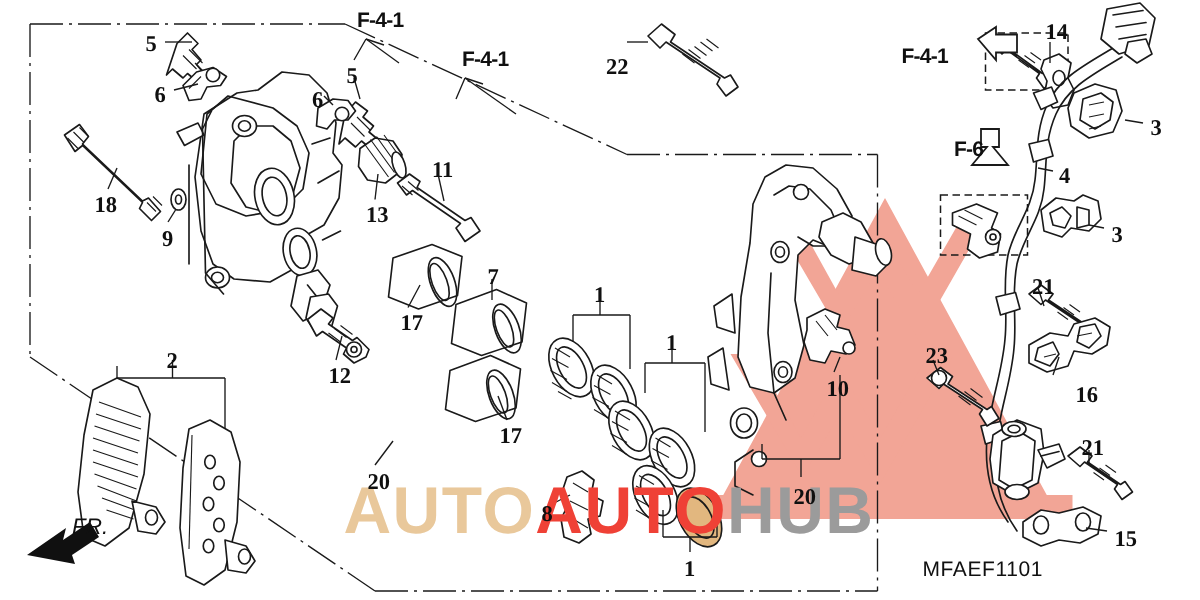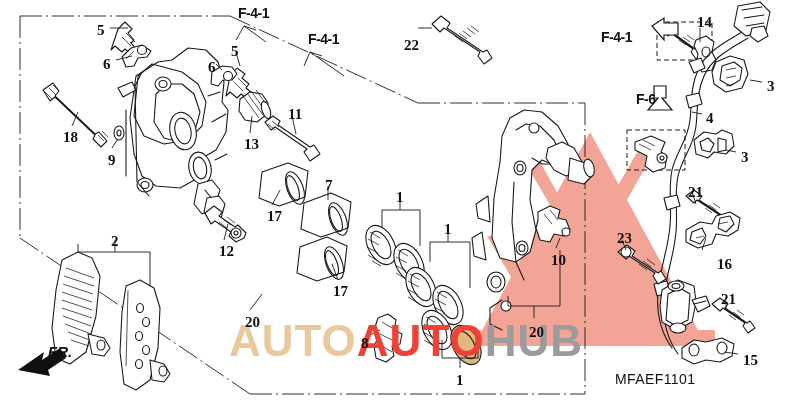--- a/index.html
+++ b/index.html
@@ -3,21 +3,21 @@
 <meta charset="utf-8">
 <style>
   html,body{margin:0;padding:0;background:#fff;}
   body{width:800px;height:400px;overflow:hidden;font-family:"Liberation Sans",sans-serif;}
   #stage{position:relative;width:800px;height:400px;background:#ffffff;}
   #stage svg.layer{position:absolute;left:0;top:0;width:800px;height:400px;}
   .lbl{position:absolute;font-family:"Liberation Serif",serif;font-weight:700;color:#101010;
        white-space:nowrap;line-height:1;}
   .num{font-size:15px;}
   .sec{font-size:14px;font-family:"Liberation Sans",sans-serif;letter-spacing:-0.5px;}
-  .fr{font-size:15px;font-family:"Liberation Sans",sans-serif;font-style:italic;font-weight:700;}
+  .fr{font-size:15px;font-family:"Liberation Sans",sans-serif;font-style:italic;font-weight:400;}
   .pn{font-size:14px;font-family:"Liberation Sans",sans-serif;font-weight:400;letter-spacing:.4px;}
   .wm-text{position:absolute;left:0;top:316px;width:800px;text-align:center;
            font-family:"Liberation Sans",sans-serif;font-weight:700;font-size:44px;
            letter-spacing:1px;pointer-events:none;}
   .wm-text span{display:inline;}
 </style>
 </head>
 <body>
 
 <div id="stage">

